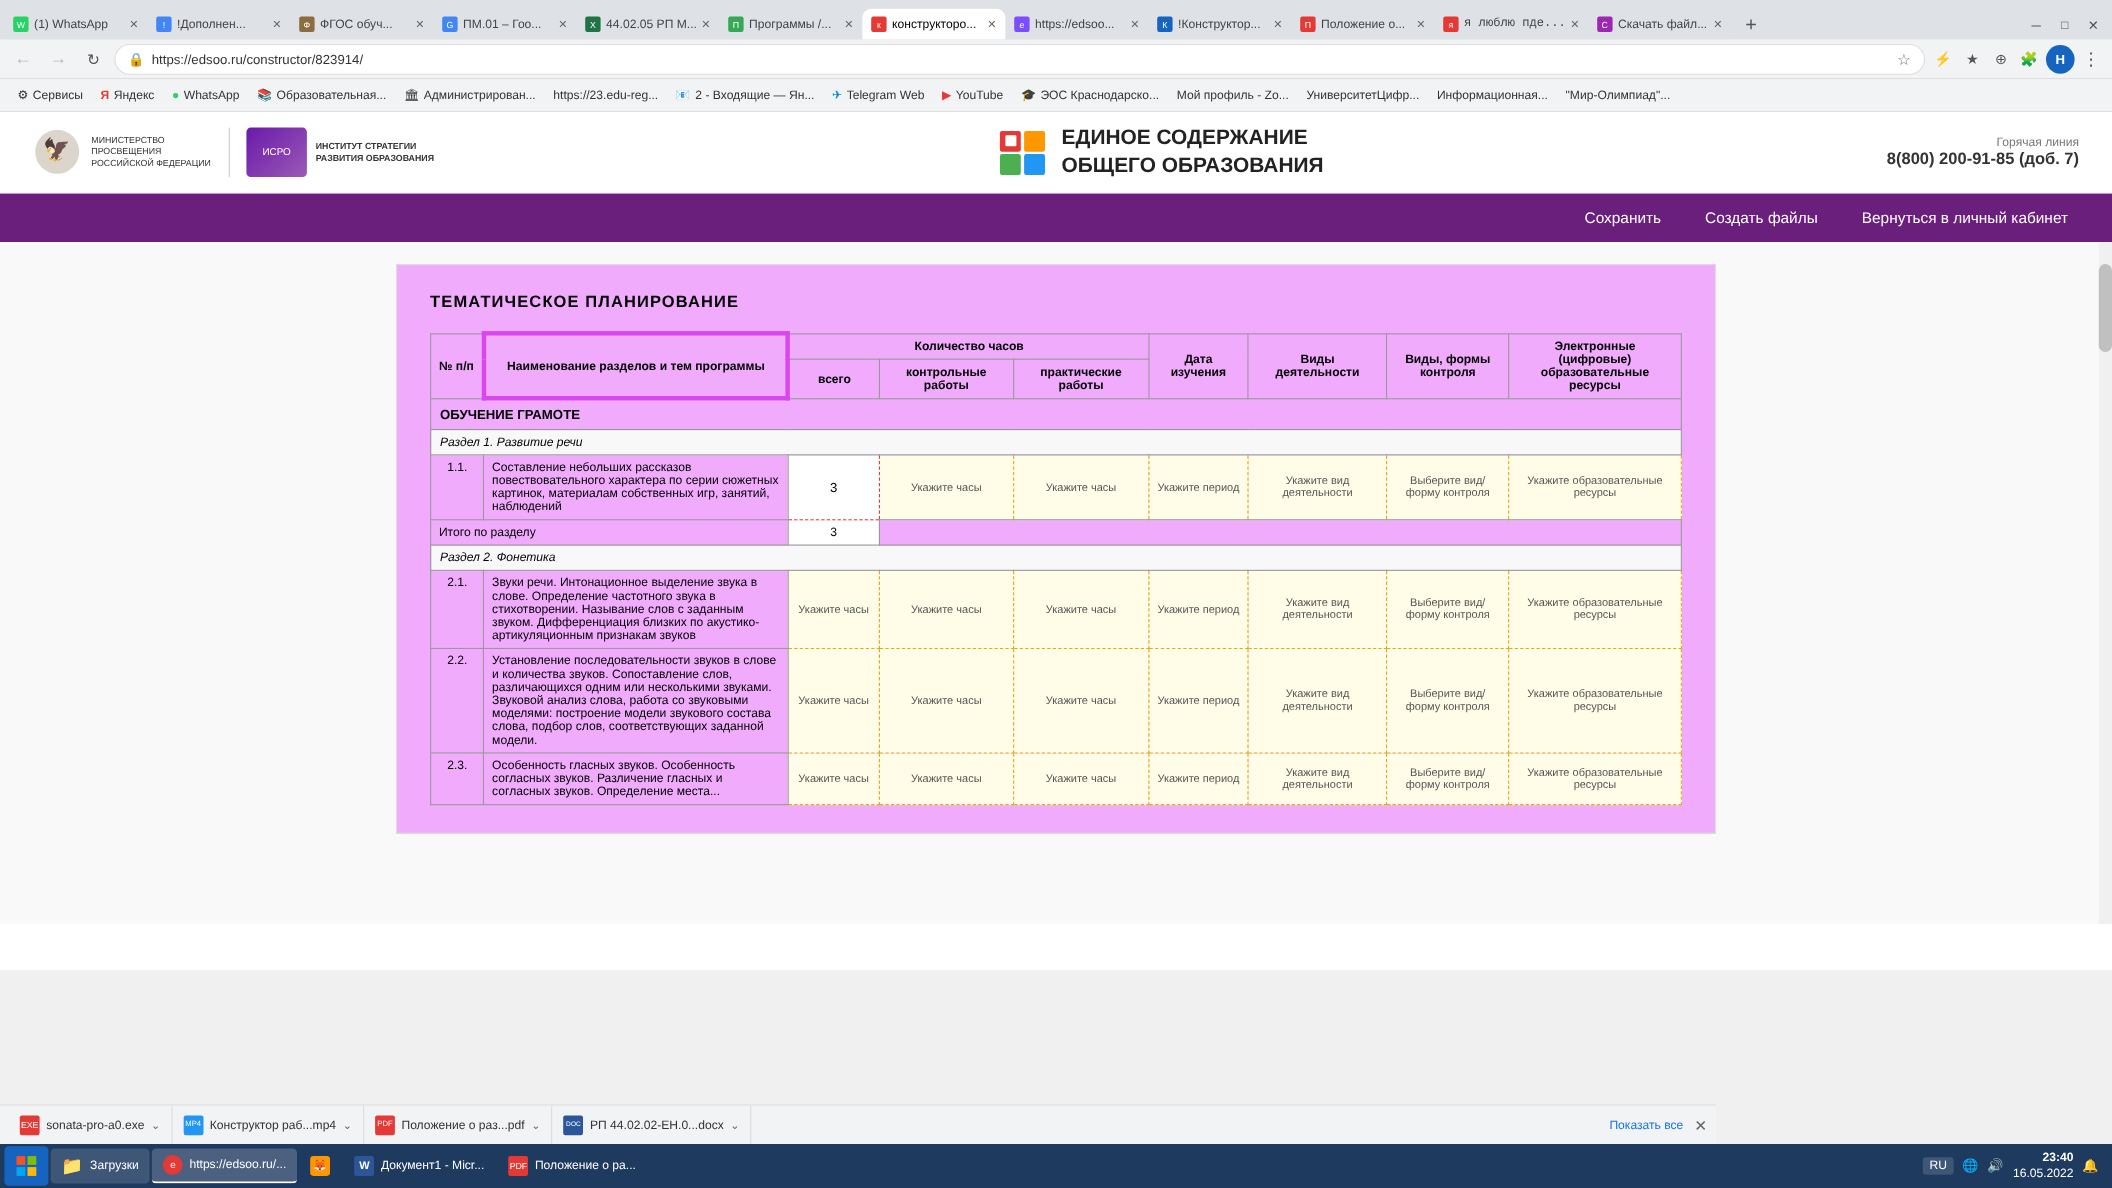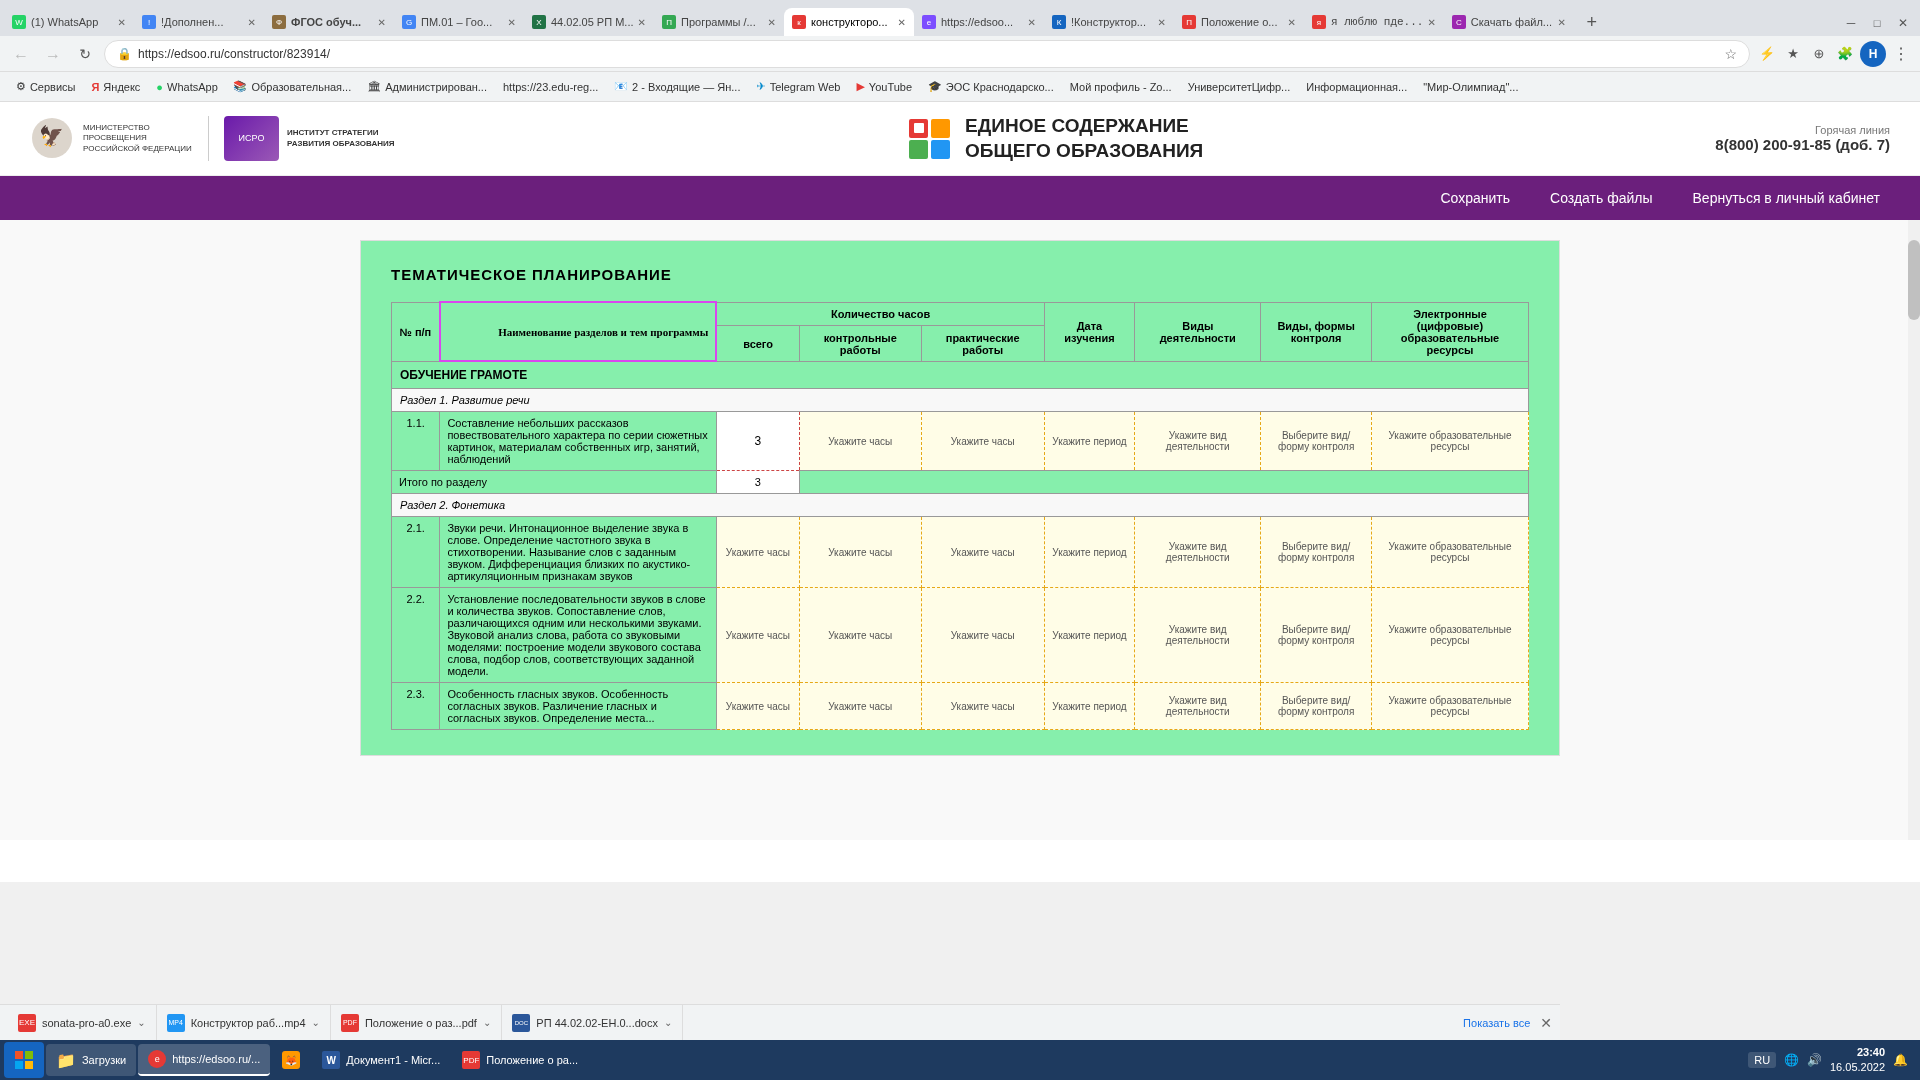--- a/index.html
+++ b/index.html
@@ -17,21 +17,21 @@
       <span style="overflow:hidden;text-overflow:ellipsis;white-space:nowrap;flex:1;">(1) WhatsApp</span>
       <span style="margin-left:4px;font-size:10px;color:#666;">✕</span>
     </div>
     <div style="display:flex;align-items:center;height:28px;padding:0 8px;border-radius:8px 8px 0 0;background:#dee1e6;font-size:11px;min-width:130px;max-width:155px;color:#444;cursor:pointer;">
       <span style="width:14px;height:14px;background:#4285f4;border-radius:2px;margin-right:5px;font-size:8px;color:white;display:flex;align-items:center;justify-content:center;flex-shrink:0;">!</span>
       <span style="overflow:hidden;text-overflow:ellipsis;white-space:nowrap;flex:1;">!Дополнен...</span>
       <span style="margin-left:4px;font-size:10px;color:#666;">✕</span>
     </div>
     <div style="display:flex;align-items:center;height:28px;padding:0 8px;border-radius:8px 8px 0 0;background:#dee1e6;font-size:11px;min-width:130px;max-width:155px;color:#444;cursor:pointer;">
       <span style="width:14px;height:14px;background:#8c6d3f;border-radius:2px;margin-right:5px;font-size:8px;color:white;display:flex;align-items:center;justify-content:center;flex-shrink:0;">Ф</span>
-      <span style="overflow:hidden;text-overflow:ellipsis;white-space:nowrap;flex:1;font-weight:bold;">ФГОС обуч...</span>
+      <span style="overflow:hidden;text-overflow:ellipsis;white-space:nowrap;flex:1;">ФГОС обуч...</span>
       <span style="margin-left:4px;font-size:10px;color:#666;">✕</span>
     </div>
     <div style="display:flex;align-items:center;height:28px;padding:0 8px;border-radius:8px 8px 0 0;background:#dee1e6;font-size:11px;min-width:130px;max-width:155px;color:#444;cursor:pointer;">
       <span style="width:14px;height:14px;background:#4285f4;border-radius:2px;margin-right:5px;font-size:8px;color:white;display:flex;align-items:center;justify-content:center;flex-shrink:0;">G</span>
       <span style="overflow:hidden;text-overflow:ellipsis;white-space:nowrap;flex:1;">ПМ.01 – Гоо...</span>
       <span style="margin-left:4px;font-size:10px;color:#666;">✕</span>
     </div>
     <div style="display:flex;align-items:center;height:28px;padding:0 8px;border-radius:8px 8px 0 0;background:#dee1e6;font-size:11px;min-width:130px;max-width:155px;color:#444;cursor:pointer;">
       <span style="width:14px;height:14px;background:#217346;border-radius:2px;margin-right:5px;font-size:8px;color:white;display:flex;align-items:center;justify-content:center;flex-shrink:0;">X</span>
       <span style="overflow:hidden;text-overflow:ellipsis;white-space:nowrap;flex:1;">44.02.05 РП М...</span>
@@ -197,30 +197,30 @@
       </div>
     </div>
 
     <div style="background:#6b1f7c;display:flex;align-items:center;justify-content:flex-end;padding:0 40px;height:44px;gap:40px;">
       <a style="color:#fff;text-decoration:none;font-size:14px;cursor:pointer;">Сохранить</a>
       <a style="color:#fff;text-decoration:none;font-size:14px;cursor:pointer;">Создать файлы</a>
       <a style="color:#fff;text-decoration:none;font-size:14px;cursor:pointer;">Вернуться в личный кабинет</a>
     </div>
 
     <div style="padding:20px 30px;background:#f9f9f9;min-height:620px;position:relative;">
-      <div style="background:#86efac;border:1px solid #ddd;padding:25px 30px;max-width:1200px;margin:0 auto;">
+      <div style="background:#f0abfc;border:1px solid #ddd;padding:25px 30px;max-width:1200px;margin:0 auto;">
 
         <div style="font-size:15px;font-weight:bold;margin-bottom:18px;letter-spacing:1px;">ТЕМАТИЧЕСКОЕ ПЛАНИРОВАНИЕ</div>
 
         <table style="width:100%;border-collapse:collapse;font-size:11px;">
           <thead>
             <tr>
               <th rowspan="2" style="border:1px solid #999;padding:5px 7px;text-align:center;vertical-align:middle;width:35px;">№
 п/п</th>
-              <th rowspan="2" style="border:2px solid #d946ef;padding:5px 7px;text-align:right;vertical-align:middle;width:200px;font-family:Liberation Serif, serif;">Наименование разделов и тем программы</th>
+              <th rowspan="2" style="border:4px solid #d946ef;padding:5px 7px;text-align:center;vertical-align:middle;width:200px;">Наименование разделов и тем программы</th>
               <th colspan="3" style="border:1px solid #999;padding:5px 7px;text-align:center;vertical-align:middle;">Количество часов</th>
               <th rowspan="2" style="border:1px solid #999;padding:5px 7px;text-align:center;vertical-align:middle;width:65px;">Дата<br>изучения</th>
               <th rowspan="2" style="border:1px solid #999;padding:5px 7px;text-align:center;vertical-align:middle;width:90px;">Виды<br>деятельности</th>
               <th rowspan="2" style="border:1px solid #999;padding:5px 7px;text-align:center;vertical-align:middle;width:80px;">Виды, формы<br>контроля</th>
               <th rowspan="2" style="border:1px solid #999;padding:5px 7px;text-align:center;vertical-align:middle;width:95px;">Электронные<br>(цифровые)<br>образовательные<br>ресурсы</th>
             </tr>
             <tr>
               <th style="border:1px solid #999;padding:5px 7px;text-align:center;vertical-align:middle;width:60px;">всего</th>
               <th style="border:1px solid #999;padding:5px 7px;text-align:center;vertical-align:middle;width:75px;">контрольные<br>работы</th>
               <th style="border:1px solid #999;padding:5px 7px;text-align:center;vertical-align:middle;width:80px;">практические<br>работы</th>

